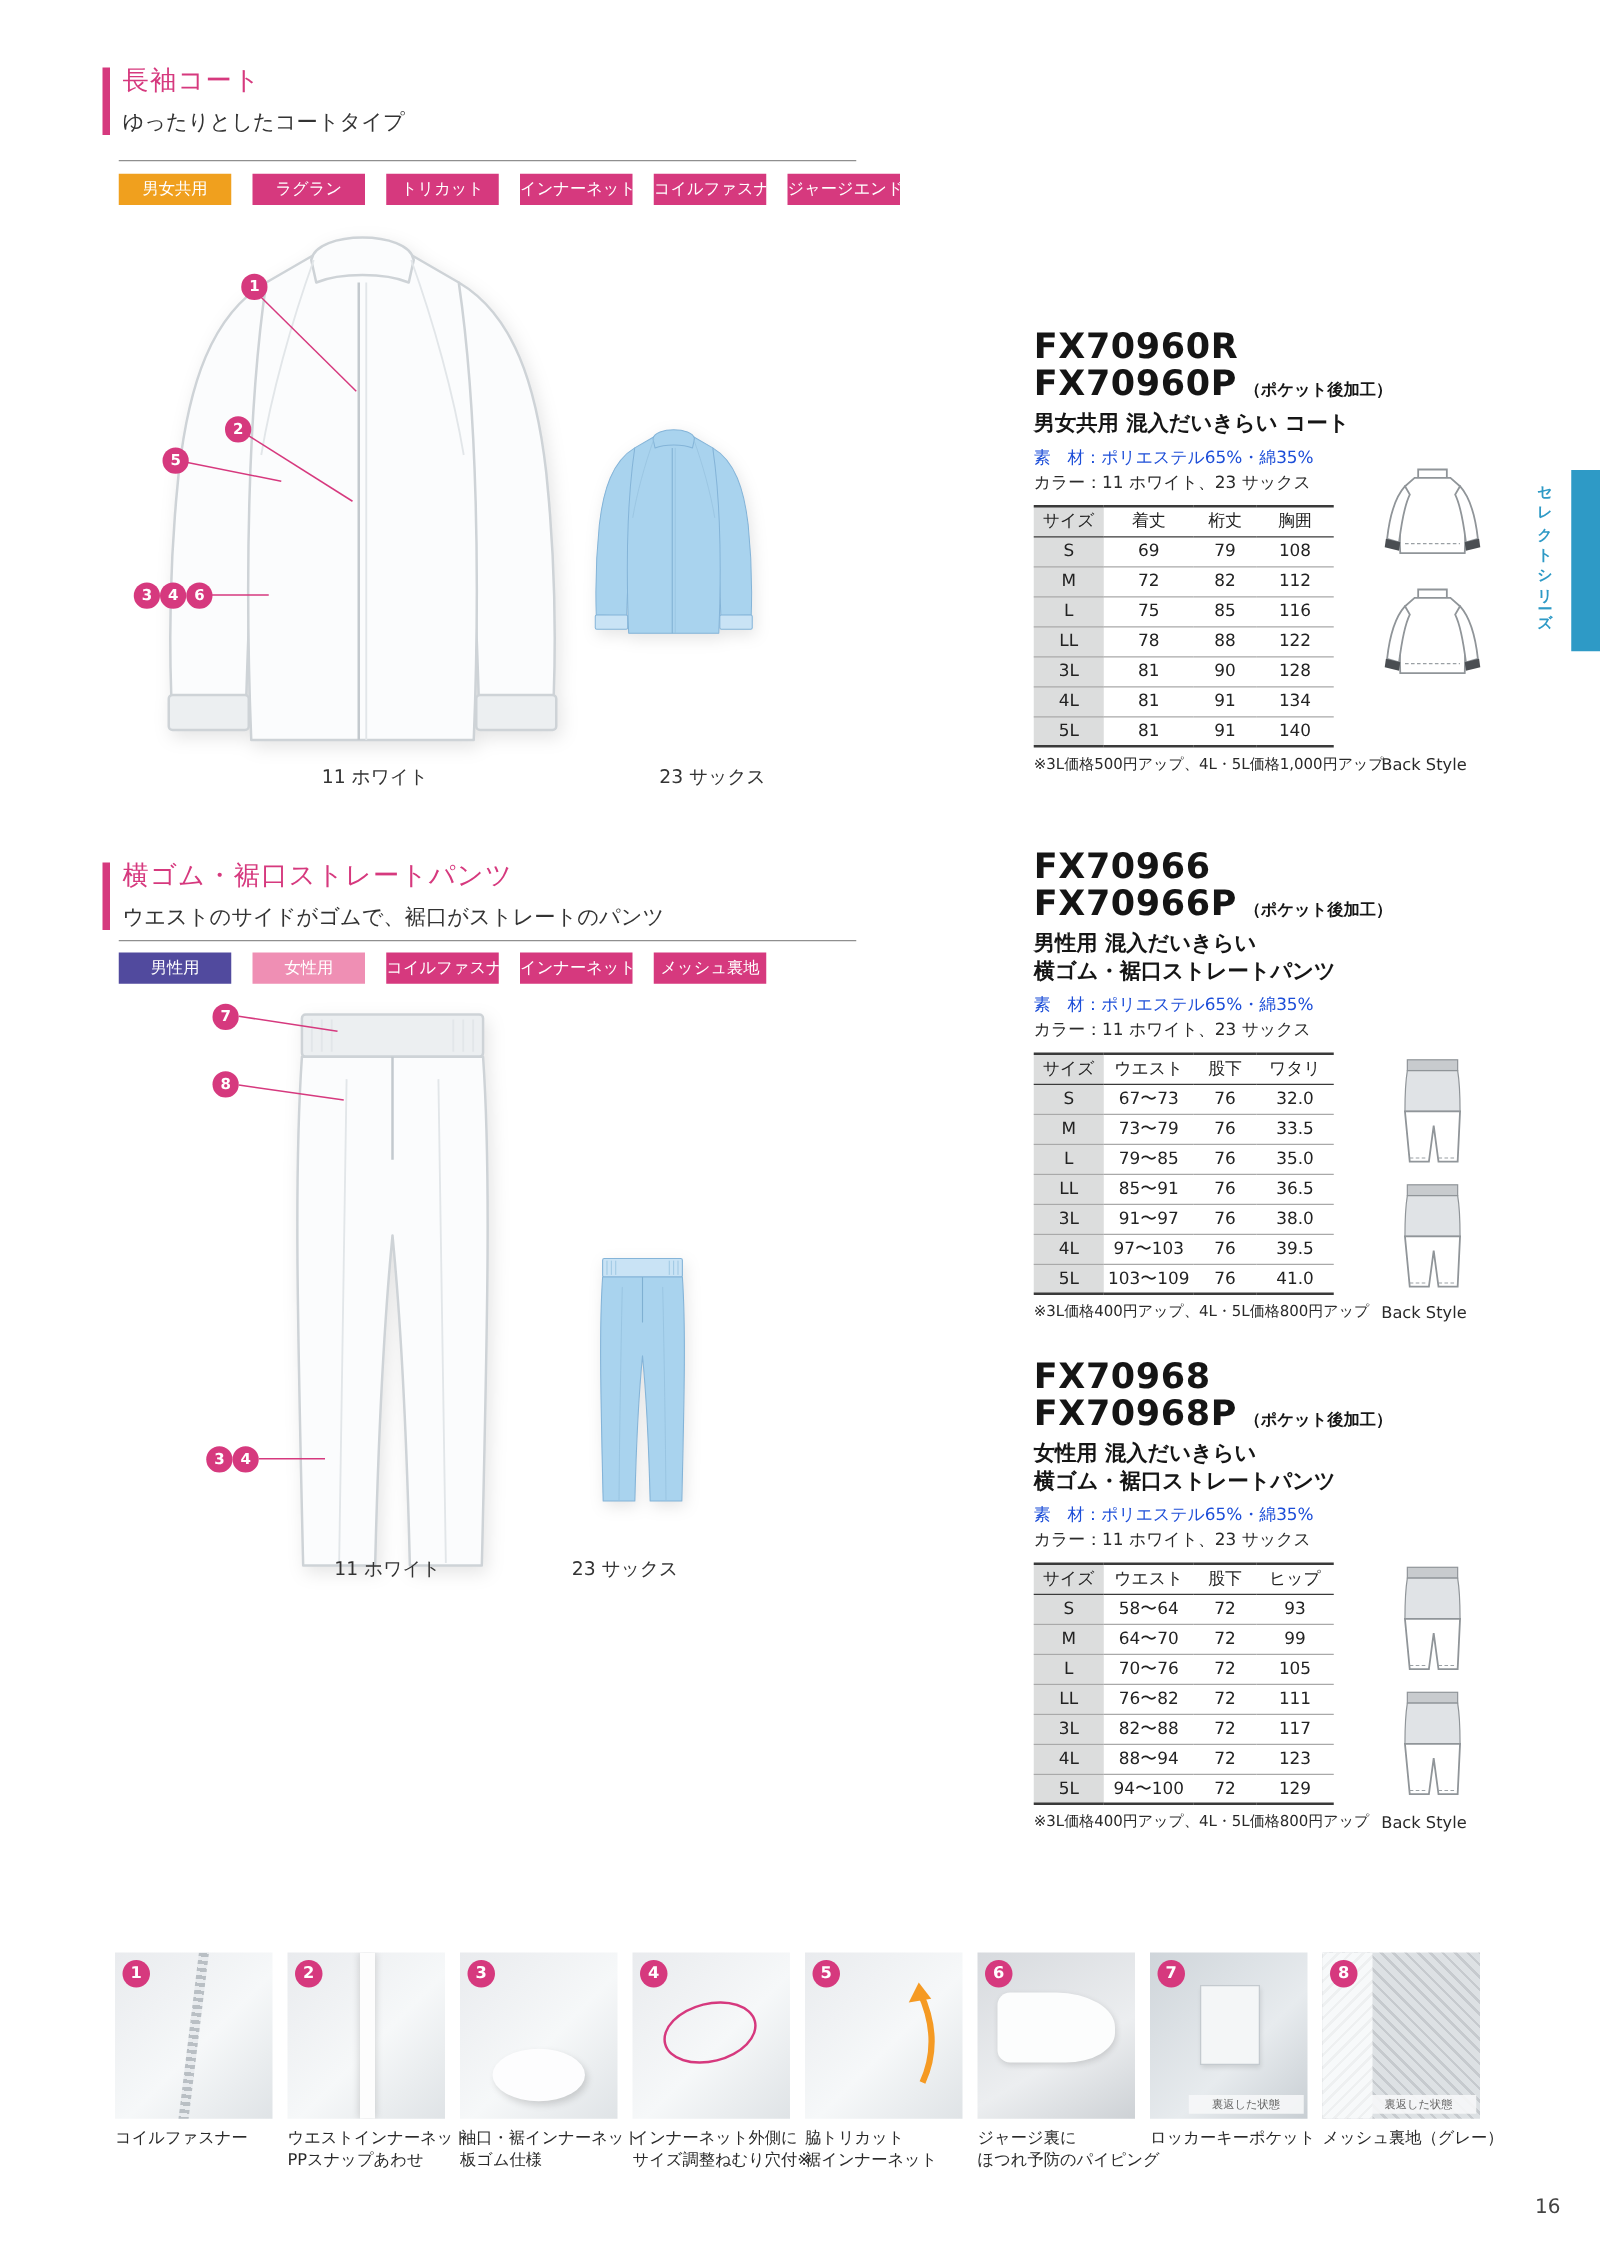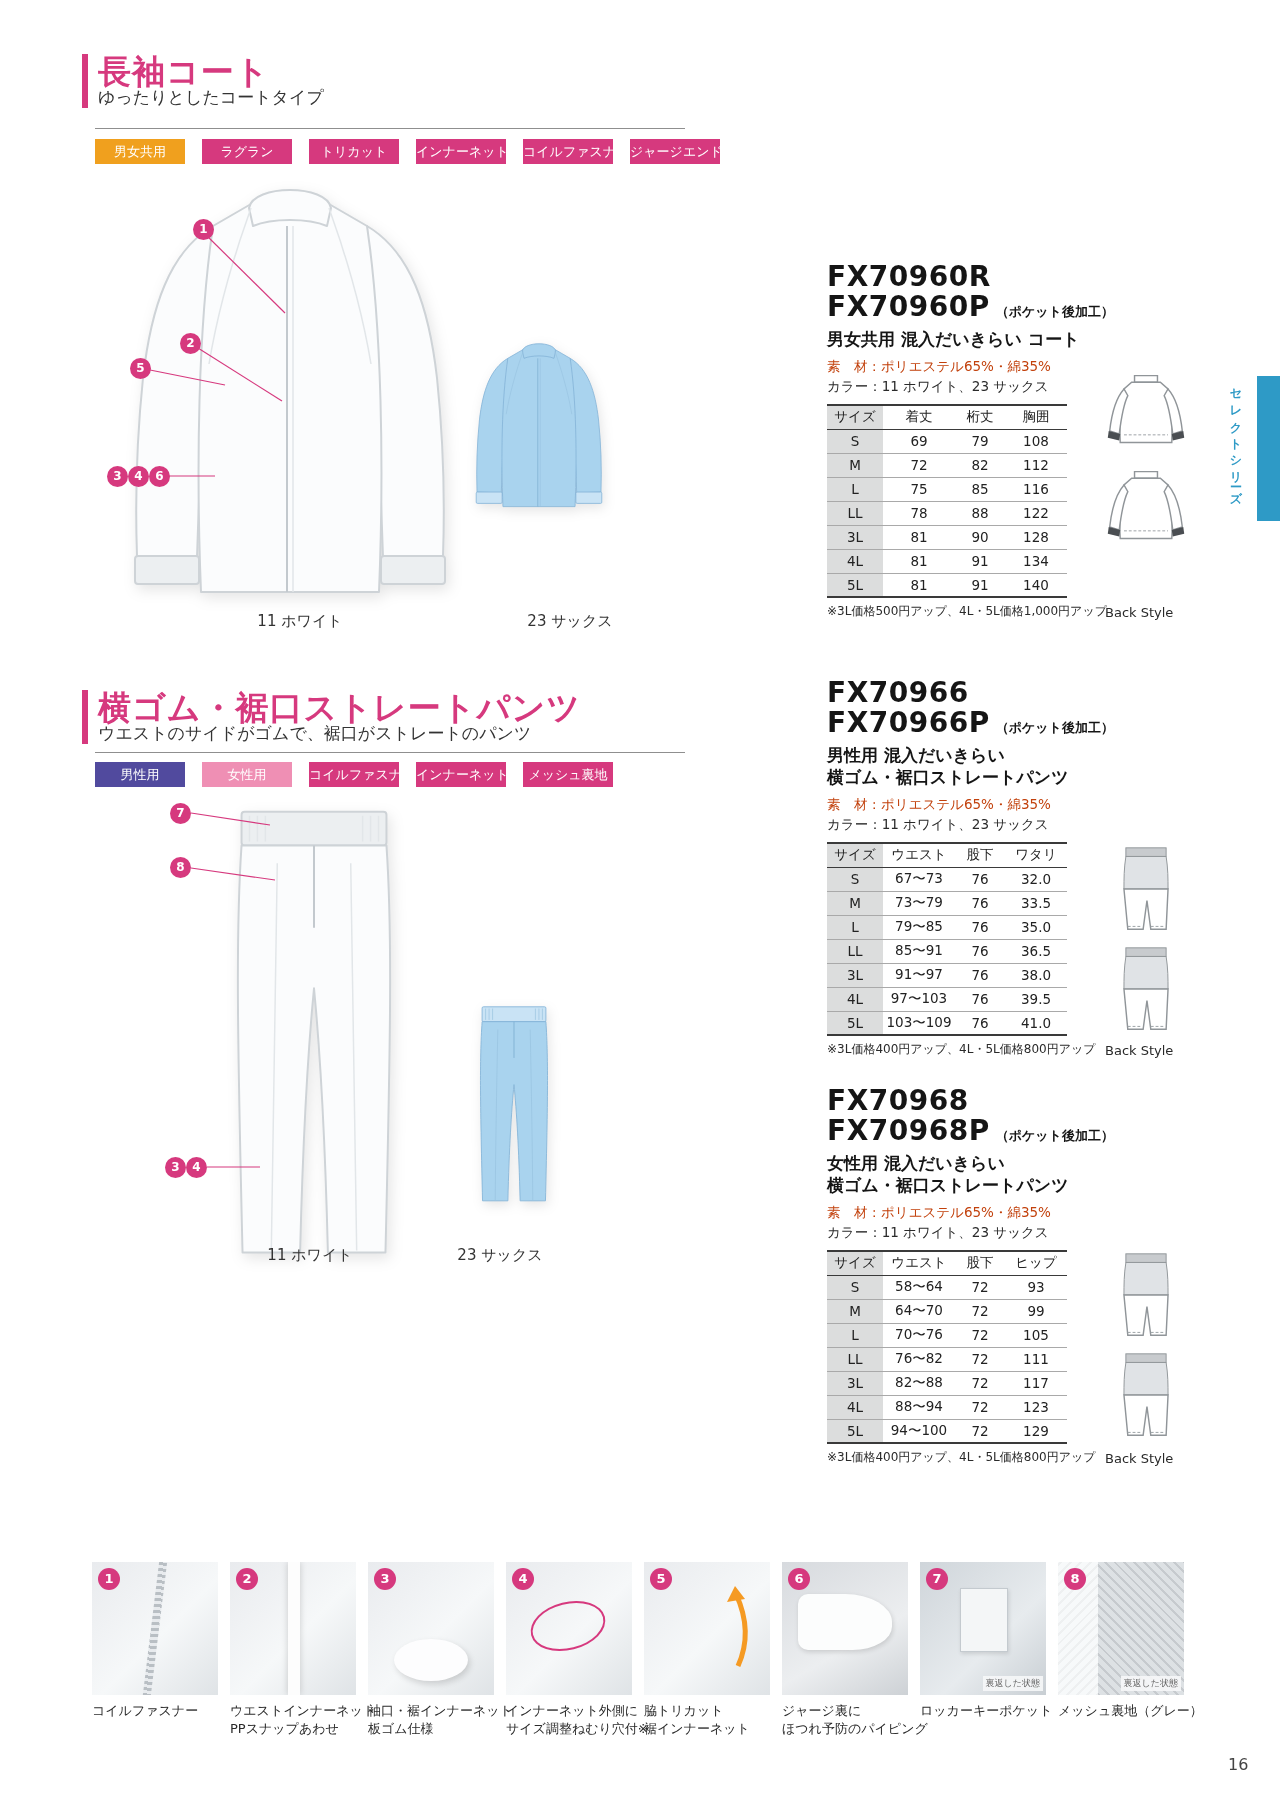--- a/index.html
+++ b/index.html
@@ -9,21 +9,21 @@
     --pink:#ef8fb4;
     --tabblue:#2e9ac6;
   }
   *{box-sizing:border-box;margin:0;padding:0}
   body{margin:0;background:#fff;font-family:"DejaVu Sans","Liberation Sans",sans-serif;color:#222}
   .page{position:relative;width:1280px;height:1811px;background:#fff;overflow:hidden}
   .abs{position:absolute}
 
   
   .sec-bar{position:absolute;width:6px;height:54px;background:var(--magenta)}
-  .sec-title{position:absolute;font-size:33px;font-weight:bold;color:var(--magenta);letter-spacing:1px;white-space:nowrap}
+  .sec-title{position:absolute;font-size:21px;font-weight:normal;color:var(--magenta);letter-spacing:1px;white-space:nowrap}
   .sec-sub{position:absolute;font-size:17px;color:#333;white-space:nowrap}
   .divider{position:absolute;height:1px;background:#8f8f8f}
 
   
   .tag-row{position:absolute;display:flex;gap:17px}
   .tag{display:inline-block;width:90px;height:25px;line-height:25px;text-align:center;color:#fff;font-size:13px;white-space:nowrap;overflow:hidden}
   .tag.magenta{background:var(--magenta)}
   .tag.orange{background:var(--orange)}
   .tag.purple{background:var(--purple)}
   .tag.pink{background:var(--pink)}
@@ -33,21 +33,21 @@
   .callout-lines{position:absolute;left:0;top:0;z-index:2;pointer-events:none}
   .callout-lines line{stroke:var(--magenta);stroke-width:1.2}
 
   
   .pblock{position:absolute;width:250px}
   .pcode{font-size:28px;font-weight:900;color:#151515;line-height:30px;letter-spacing:.5px;white-space:nowrap}
   .pcode-row{margin-top:0;white-space:nowrap}
   .pcode-note{font-size:13px;font-weight:bold;color:#151515;margin-left:6px}
   .pname{font-size:17px;font-weight:bold;color:#151515;line-height:22px;margin-top:6px;white-space:nowrap}
   .pname2{font-size:17px;font-weight:bold;color:#151515;line-height:22px;white-space:nowrap}
-  .pinfo{font-size:13.5px;color:#c2410c;line-height:20px;margin-top:6px;white-space:nowrap}
+  .pinfo{font-size:13.5px;color:#1d4ed8;line-height:20px;margin-top:6px;white-space:nowrap}
   .pinfo2{font-size:13.5px;color:#2a2a2a;line-height:20px;white-space:nowrap}
 
   .spec{border-collapse:collapse;width:240px;font-size:13.5px;color:#222;margin-top:8px}
   .spec th,.spec td{height:24px;padding:0;text-align:center;font-weight:normal;border-bottom:1px solid #a9a9a9;white-space:nowrap}
   .spec thead th{border-top:2px solid #3a3a3a;border-bottom:1px solid #3a3a3a}
   .spec tbody tr:last-child td{border-bottom:2px solid #3a3a3a}
   .spec th:first-child,.spec td:first-child{background:#dcdddd}
   .col-size{width:56px}.col-b{width:72px}.col-c{width:50px}.col-d{width:62px}
   .pnote{font-size:12px;color:#2a2a2a;margin-top:5px;white-space:nowrap}
   .backstyle{position:absolute;width:86px;text-align:left;font-size:13px;color:#2a2a2a;white-space:nowrap}
@@ -66,21 +66,21 @@
   .b-waist{fill:#c8cbce;stroke:#909599}
   .b-hip{fill:#e0e3e6;stroke:#909599}
 
   .color-label{position:absolute;width:140px;text-align:center;font-size:15px;color:#333;white-space:nowrap}
 
   
   .detail-card{position:absolute;width:126px}
   .photo{position:relative;width:126px;height:133px;background:linear-gradient(135deg,#e9ebee 0%,#f6f8f9 55%,#dfe3e6 100%);overflow:hidden}
   .badge{position:absolute;top:6px;left:6px;width:22px;height:22px;border-radius:50%;background:var(--magenta);color:#fff;text-align:center;line-height:22px;font-size:13px;font-weight:bold;z-index:2}
   .caption{font-size:13px;color:#2a2a2a;line-height:1.35;margin-top:7px;white-space:nowrap}
-  .photo-label{position:absolute;right:3px;bottom:4px;font-size:9px;color:#666;background:rgba(246,247,248,.9);padding:1px 3px;white-space:nowrap}
+  .photo-label{position:absolute;right:3px;bottom:4px;font-size:9px;color:#666;background:rgba(246,247,248,.9);padding:1px 19px;white-space:nowrap}
   .photo.p1::after{content:"";position:absolute;left:50%;top:-6px;bottom:-6px;width:8px;transform:translateX(-50%) rotate(7deg);background:repeating-linear-gradient(180deg,#b9bfc4 0 3px,#e8ebee 3px 6px)}
   .photo.p2::after{content:"";position:absolute;left:46%;top:0;bottom:0;width:12px;background:#fdfdfd;box-shadow:0 0 7px rgba(0,0,0,.18)}
   .photo.p3::after{content:"";position:absolute;left:26px;bottom:14px;width:74px;height:42px;border-radius:50%;background:#fdfdfe;box-shadow:2px 3px 6px rgba(0,0,0,.15)}
   .photo.p4::after{content:"";position:absolute;left:24px;top:40px;width:72px;height:44px;border:2px solid var(--magenta);border-radius:50%;transform:rotate(-14deg)}
   .photo.p6{background:linear-gradient(150deg,#d7dade 0%,#eceef0 60%,#cdd1d5 100%)}
   .photo.p6::after{content:"";position:absolute;left:16px;top:32px;width:94px;height:56px;background:#fcfdfd;border-radius:10px 50% 42% 10px;box-shadow:1px 2px 5px rgba(0,0,0,.14)}
   .photo.p7{background:linear-gradient(135deg,#cfd5da 0%,#e7ebee 60%,#c8ced3 100%)}
   .photo.p7::after{content:"";position:absolute;left:40px;top:26px;width:46px;height:62px;background:#f4f6f7;border:1px solid #c4cacf;box-shadow:1px 2px 4px rgba(0,0,0,.12)}
   .photo.p8{background:repeating-linear-gradient(45deg,#c6cace 0 2px,#dde1e4 2px 7px)}
   .photo.p8::after{content:"";position:absolute;left:0;top:0;width:40px;bottom:0;background:repeating-linear-gradient(-45deg,#eef0f1 0 2px,#f7f9fa 2px 7px)}

